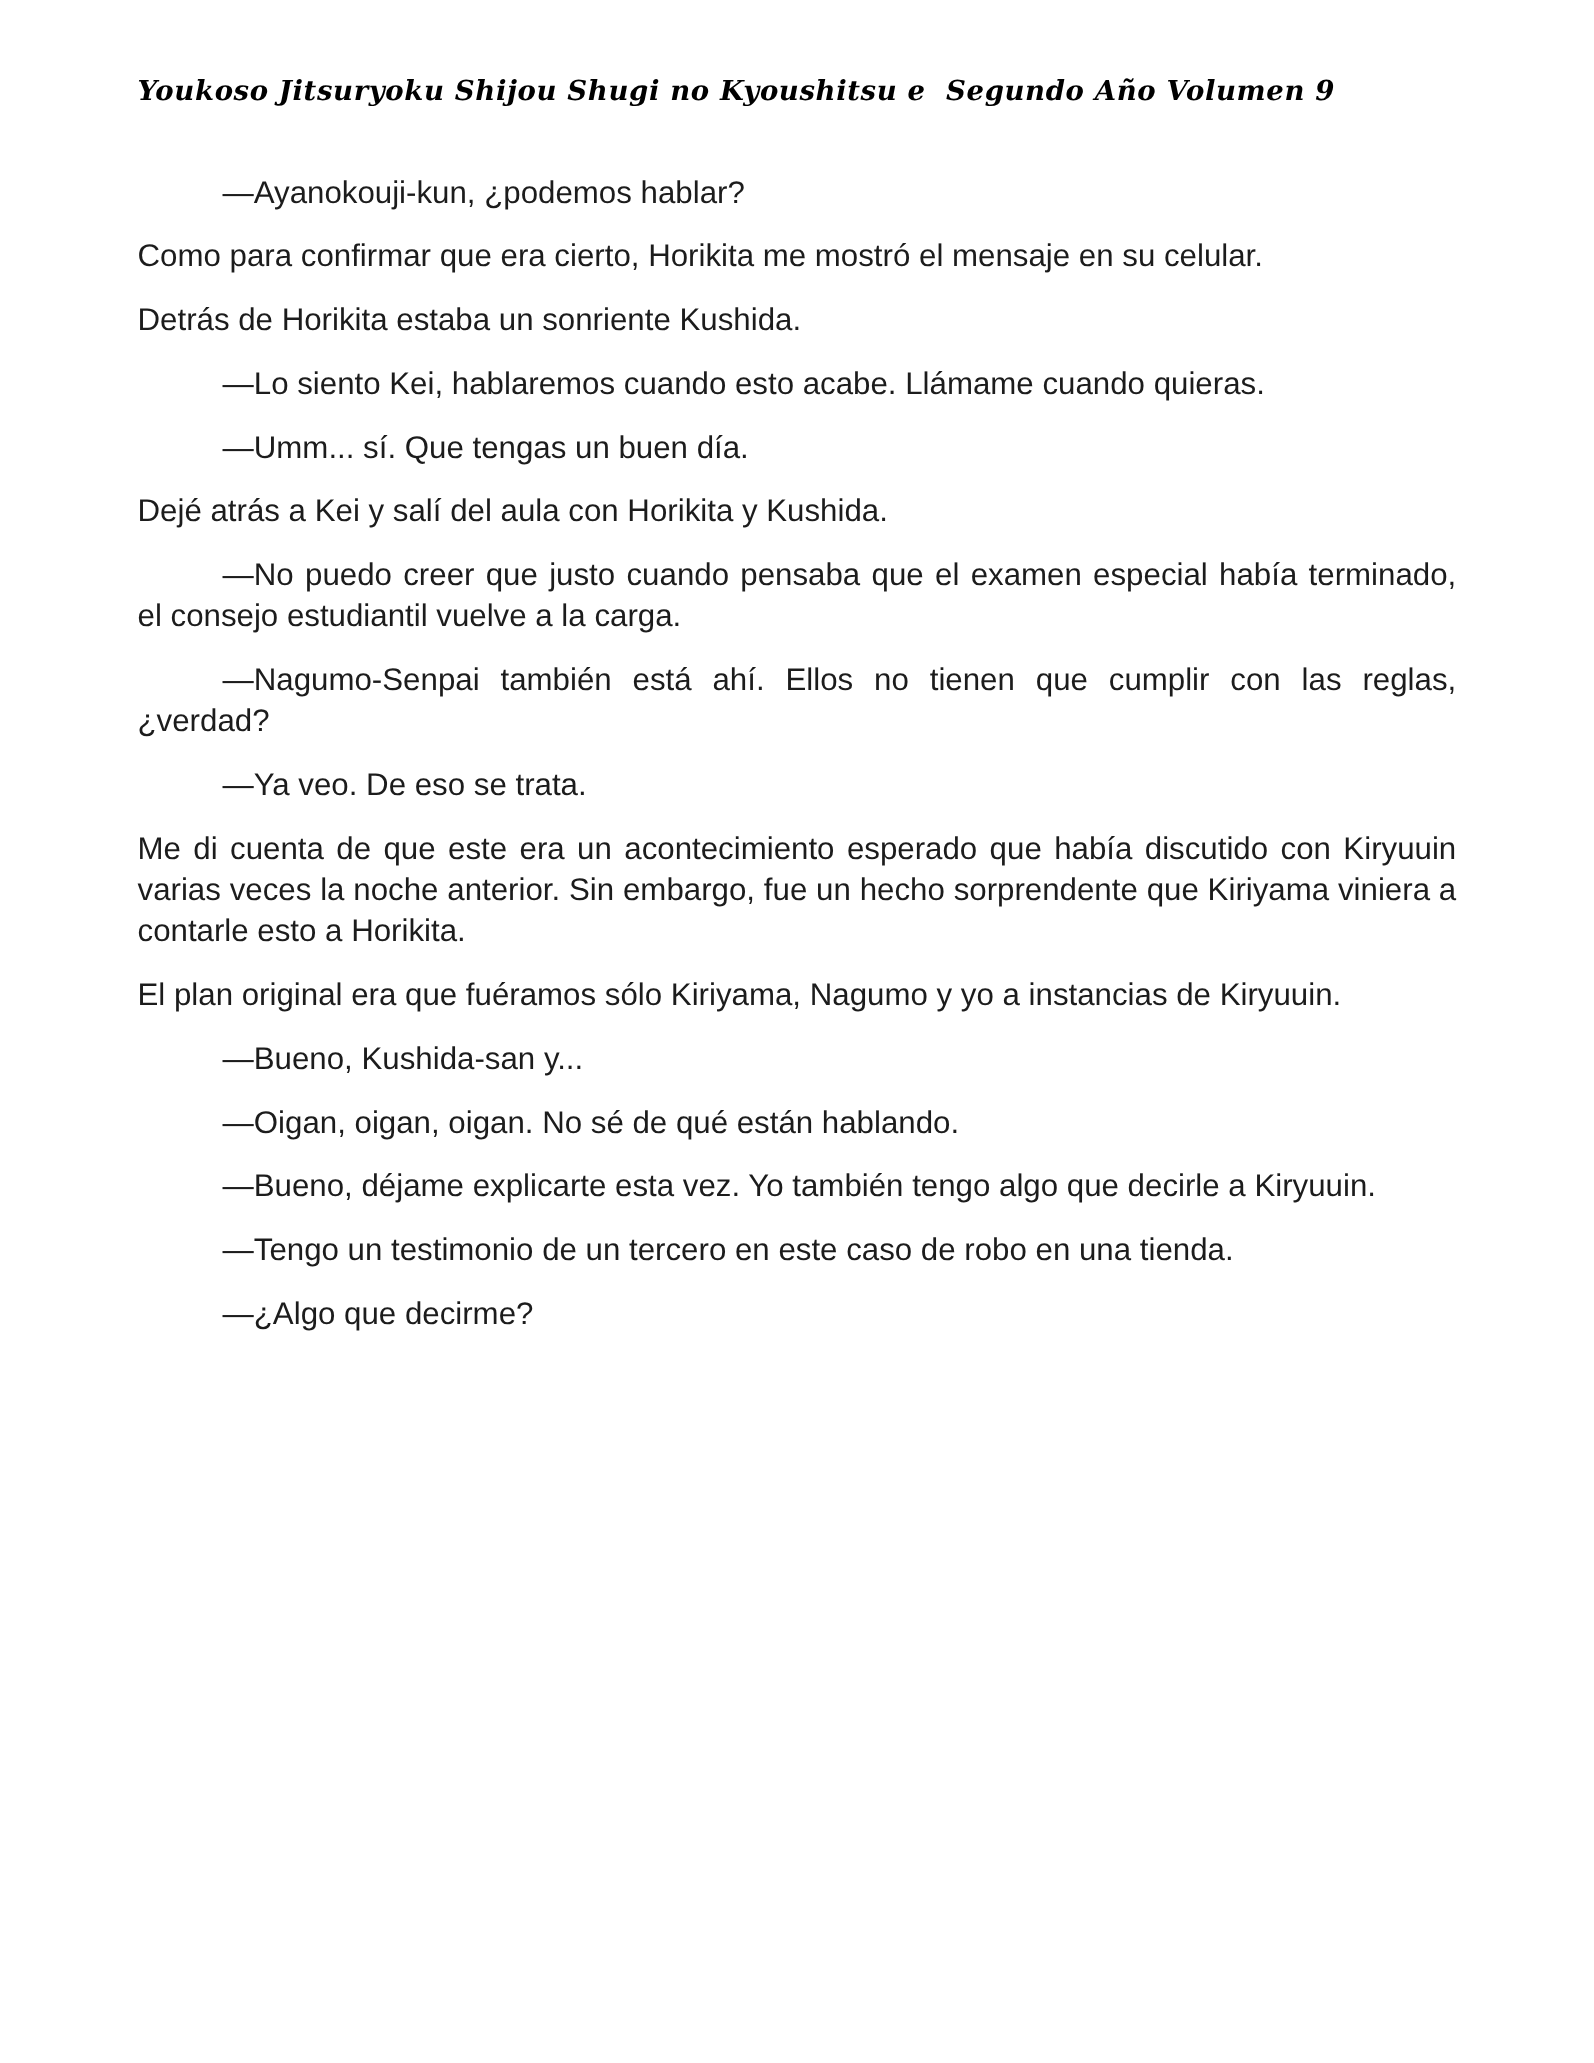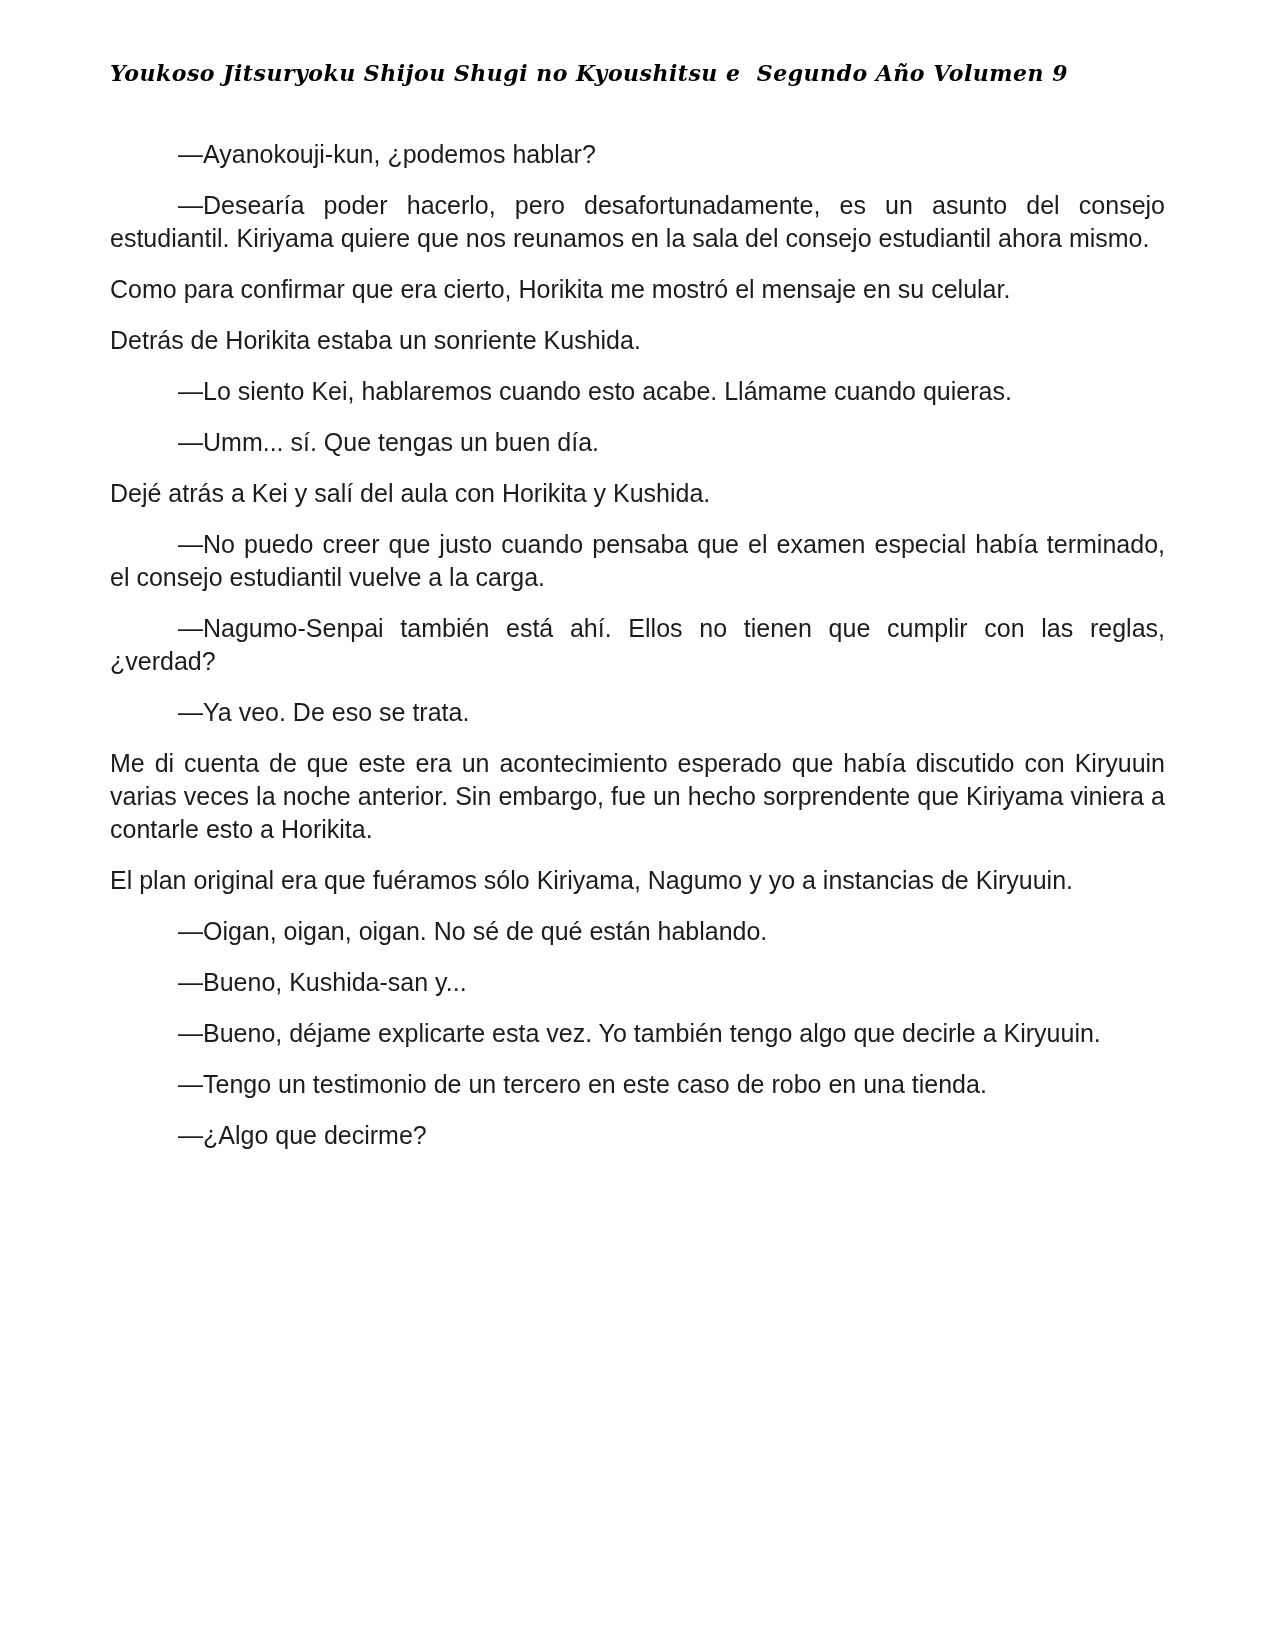--- a/index.html
+++ b/index.html
@@ -86,33 +86,32 @@
 <body>
 
 <div class="page">
 
   <div class="header">
     <span class="header-title">Youkoso Jitsuryoku Shijou Shugi no Kyoushitsu e  Segundo Año Volumen 9</span>
   </div>
 
   <div class="body-text">
       <p class="indent">—Ayanokouji-kun, ¿podemos hablar?</p>
-      <p class="indent">—Desearía poder hacerlo, pero desafortunadamente, es un asunto del consejo estudiantil. Kiriyama quiere que nos reunamos en la sala del consejo estudiantil ahora mismo.</p>
       <p class="">Como para confirmar que era cierto, Horikita me mostró el mensaje en su celular.</p>
       <p class="">Detrás de Horikita estaba un sonriente Kushida.</p>
       <p class="indent">—Lo siento Kei, hablaremos cuando esto acabe. Llámame cuando quieras.</p>
       <p class="indent">—Umm... sí. Que tengas un buen día.</p>
       <p class="">Dejé atrás a Kei y salí del aula con Horikita y Kushida.</p>
       <p class="indent">—No puedo creer que justo cuando pensaba que el examen especial había terminado, el consejo estudiantil vuelve a la carga.</p>
       <p class="indent">—Nagumo-Senpai también está ahí. Ellos no tienen que cumplir con las reglas, ¿verdad?</p>
       <p class="indent">—Ya veo. De eso se trata.</p>
       <p class="">Me di cuenta de que este era un acontecimiento esperado que había discutido con Kiryuuin varias veces la noche anterior. Sin embargo, fue un hecho sorprendente que Kiriyama viniera a contarle esto a Horikita.</p>
       <p class="">El plan original era que fuéramos sólo Kiriyama, Nagumo y yo a instancias de Kiryuuin.</p>
+      <p class="indent">—Bueno, Kushida-san y...</p>
       <p class="indent">—Oigan, oigan, oigan. No sé de qué están hablando.</p>
-      <p class="indent">—Bueno, Kushida-san y...</p>
       <p class="indent">—Bueno, déjame explicarte esta vez. Yo también tengo algo que decirle a Kiryuuin.</p>
       <p class="indent">—Tengo un testimonio de un tercero en este caso de robo en una tienda.</p>
       <p class="indent">—¿Algo que decirme?</p>
     </div>
 
   <div class="footer">
     <div>
       <div class="rule-thick"></div>
       <div class="rule-thin"></div>
     </div>

